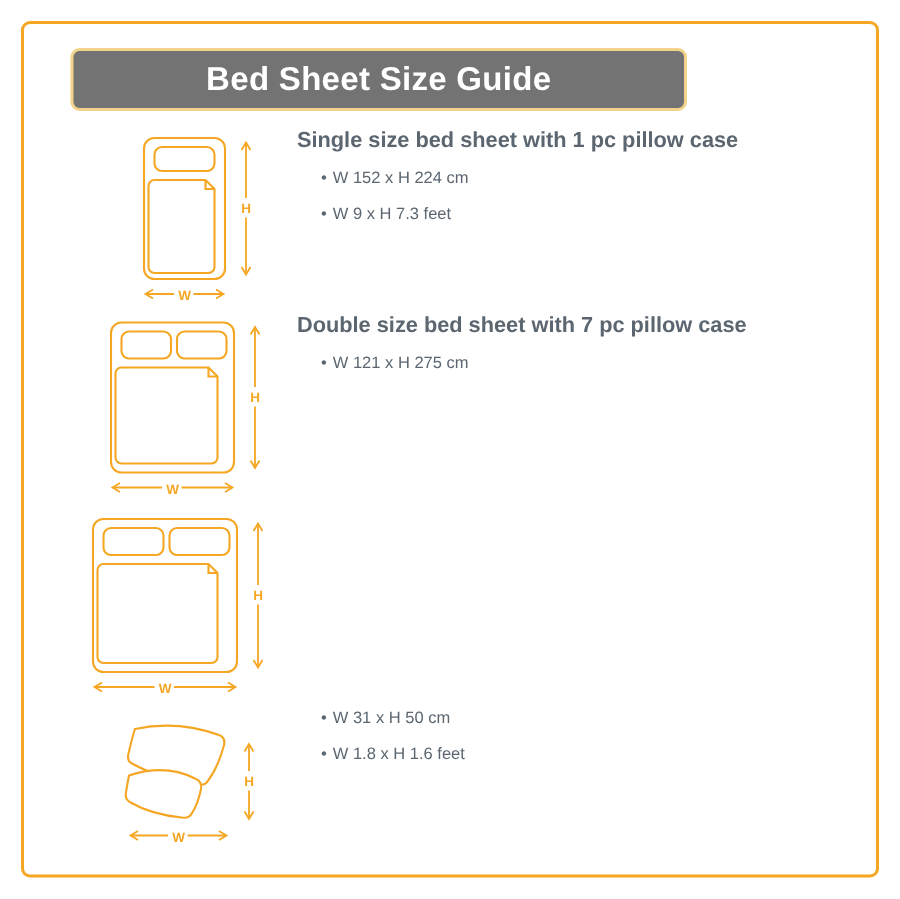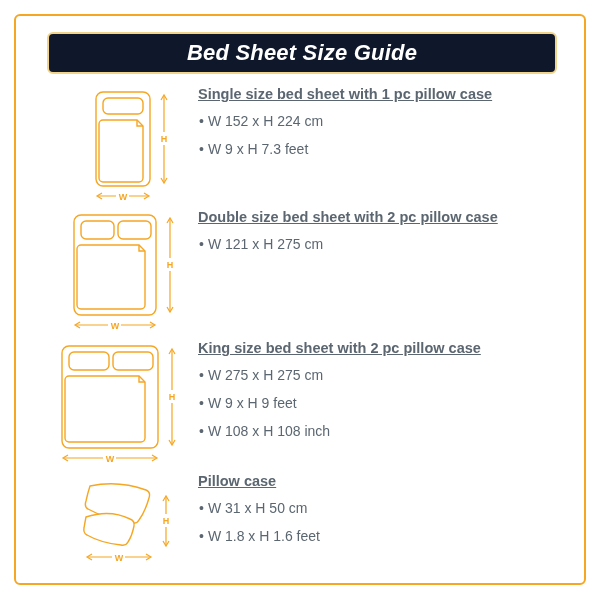--- a/index.html
+++ b/index.html
@@ -27,30 +27,29 @@
     width: 572px;
     height: 571px;
     border: 2px solid #f5a623;
     border-radius: 6px;
     box-sizing: border-box;
   }
   .title-bar {
     position: absolute;
     left: 47px;
     top: 32px;
-    width: 510px;
+    width: 411px;
     height: 42px;
-    background: #0f172a;
+    background: #737373;
     border: 2px solid #f2d38a;
     border-radius: 6px;
     box-sizing: border-box;
     display: flex;
     align-items: center;
     justify-content: center;
-    font-style: italic;
   }
   .title-text {
     color: #ffffff;
     font-size: 22px;
     font-weight: bold;
     letter-spacing: 0.2px;
   }
 
   .rows {
     position: absolute;
@@ -70,26 +69,25 @@
   }
   .info {
     flex: 1 1 auto;
     padding-left: 8px;
   }
   .item-title {
     font-size: 14.5px;
     font-weight: bold;
     color: #5b6670;
     margin: 0 0 11px 0;
-    text-decoration: underline;
   }
   .bullet {
-    font-size: 14px;
+    font-size: 11px;
     color: #5b6670;
-    margin: 0 0 12px 1px;
+    margin: 0 0 12px 16px;
     white-space: nowrap;
   }
   .bullet .dot {
     color: #5b6670;
     margin-right: 4px;
   }
 
   svg { display: block; }
   .lbl {
     font-size: 9px;
@@ -159,21 +157,21 @@
             <path d="M40 113 l-5 3 l5 3"></path>
             <path d="M110 113 l5 3 l-5 3"></path>
           </g>
           <rect x="124" y="49" width="13" height="13" fill="#ffffff"></rect>
           <text class="lbl" x="130" y="59" text-anchor="middle">H</text>
           <rect x="68" y="110" width="13" height="13" fill="#ffffff"></rect>
           <text class="lbl" x="75" y="120" text-anchor="middle">W</text>
         </svg>
       </div>
       <div class="info">
-        <p class="item-title">Double size bed sheet with 2 pc pillow case</p>
+        <p class="item-title">Double size bed sheet with 7 pc pillow case</p>
         <p class="bullet"><span class="dot">•</span><span>W 121 x H 275 cm</span></p>
       </div>
     </div>
 
     <div class="row" style="height:133px;">
       <div class="fig">
         <svg width="150" height="130" viewBox="0 0 150 130">
           <g fill="none" stroke="#f5a623" stroke-width="1.4">
             <rect x="22" y="6" width="96" height="102" rx="7"></rect>
             <rect x="29" y="12" width="40" height="18" rx="5"></rect>
@@ -188,26 +186,20 @@
             <line x1="24" y1="118" x2="116" y2="118"></line>
             <path d="M28 115 l-5 3 l5 3"></path>
             <path d="M112 115 l5 3 l-5 3"></path>
           </g>
           <rect x="126" y="50" width="13" height="13" fill="#ffffff"></rect>
           <text class="lbl" x="132" y="60" text-anchor="middle">H</text>
           <rect x="63" y="112" width="13" height="13" fill="#ffffff"></rect>
           <text class="lbl" x="70" y="122" text-anchor="middle">W</text>
         </svg>
       </div>
-      <div class="info">
-        <p class="item-title">King size bed sheet with 2 pc pillow case</p>
-        <p class="bullet"><span class="dot">•</span><span>W 275 x H 275 cm</span></p>
-        <p class="bullet"><span class="dot">•</span><span>W 9 x H 9 feet</span></p>
-        <p class="bullet"><span class="dot">•</span><span>W 108 x H 108 inch</span></p>
-      </div>
     </div>
 
     <div class="row" style="height:100px;">
       <div class="fig">
         <svg width="150" height="100" viewBox="0 0 150 100">
           <g fill="#ffffff" stroke="#f5a623" stroke-width="1.4">
             <path d="M50 13 q28 -6 56 4 q5 2 3 8 q-4 14 -10 22 q-2 4 -7 3 q-26 -4 -44 -14 q-4 -2 -2 -8 q2 -9 4 -15 z"></path>
             <path d="M46 44 q24 -8 44 2 q5 2 4 7 q-2 10 -6 16 q-2 4 -7 3 q-20 -2 -34 -10 q-4 -2 -3 -7 q1 -6 2 -11 z"></path>
           </g>
           <g stroke="#f5a623" stroke-width="1.2" fill="none">
@@ -218,20 +210,19 @@
             <path d="M52 81 l-5 3 l5 3"></path>
             <path d="M106 81 l5 3 l-5 3"></path>
           </g>
           <rect x="120" y="41" width="13" height="13" fill="#ffffff"></rect>
           <text class="lbl" x="126" y="51" text-anchor="middle">H</text>
           <rect x="72" y="78" width="13" height="13" fill="#ffffff"></rect>
           <text class="lbl" x="79" y="88" text-anchor="middle">W</text>
         </svg>
       </div>
       <div class="info">
-        <p class="item-title">Pillow case</p>
         <p class="bullet"><span class="dot">•</span><span>W 31 x H 50 cm</span></p>
         <p class="bullet"><span class="dot">•</span><span>W 1.8 x H 1.6 feet</span></p>
       </div>
     </div>
 
   </div>
 </div>
 
 </body></html>

